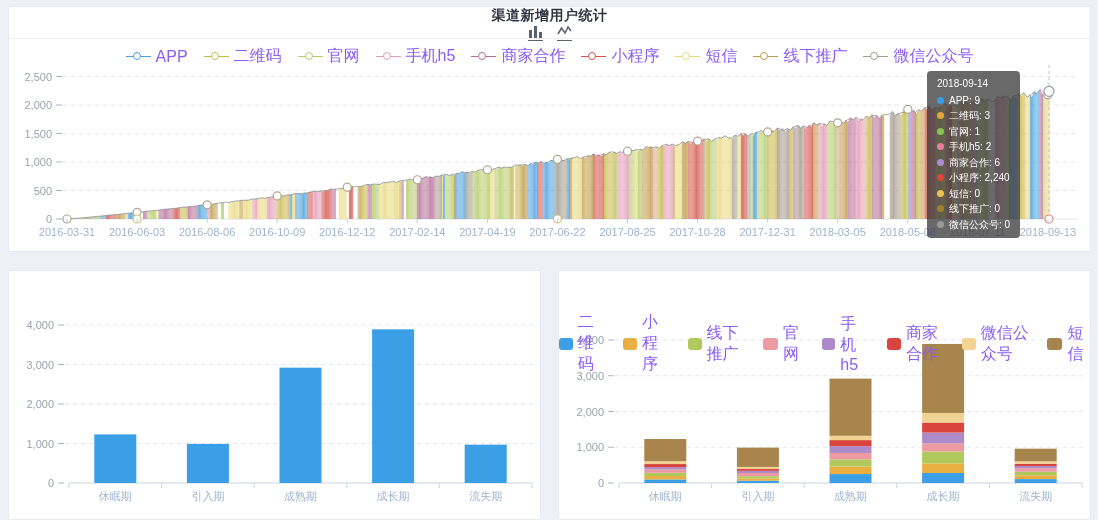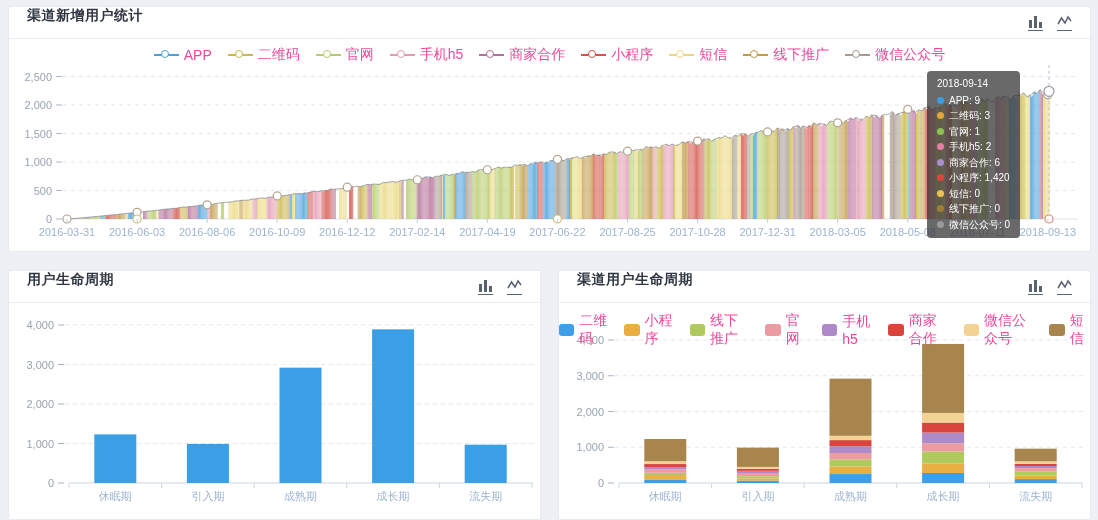--- a/index.html
+++ b/index.html
@@ -2,37 +2,37 @@
 <html><head>
 <meta charset="utf-8">
 <style>
   *{margin:0;padding:0;box-sizing:border-box;}
   body{font-family:"Liberation Sans","DejaVu Sans",sans-serif;background:#eef0f5;}
   .page{position:relative;width:1098px;height:520px;background:#eef0f5;overflow:hidden;}
   .card{position:absolute;background:#fff;border:1px solid #e7eaf1;border-radius:2px;}
   #card-top{left:8px;top:6px;width:1083px;height:246px;}
   #card-bl{left:8px;top:270px;width:533px;height:250px;}
   #card-br{left:558px;top:270px;width:533px;height:250px;}
-  .card-header{height:32px;display:flex;justify-content:space-between;
-    padding:0 18px;border-bottom:1px solid #ebedf2;}
+  .card-header{height:32px;display:flex;align-items:center;justify-content:space-between;
+    padding:0 8px;border-bottom:1px solid #ebedf2;flex-direction:column;}
   .card-title{font-size:14px;font-weight:700;color:#303641;letter-spacing:.5px;}
   .toolbox{display:flex;gap:14px;align-items:center;}
   .tb-btn{display:inline-flex;padding-bottom:2px;border-bottom:1.5px solid #59626f;cursor:pointer;}
   .chart-area{position:absolute;left:0;top:32px;right:0;bottom:0;}
   svg text{font-family:"Liberation Sans","DejaVu Sans",sans-serif;}
   .legend-row{position:absolute;left:0;right:0;display:flex;justify-content:center;
     gap:16px;align-items:center;z-index:2;}
   #legend-top{top:7px;}
   #legend-br{top:9px;}
   .lg-item{display:inline-flex;align-items:center;gap:5px;cursor:pointer;}
   .lg-line-ic{position:relative;width:25px;height:10px;display:inline-block;}
   .lg-line{position:absolute;left:0;right:0;top:4px;height:1.5px;}
   .lg-circ{position:absolute;left:7px;top:0;width:8px;height:8px;border-radius:50%;
     border:1.5px solid;background:#fff;}
-  .lg-label{font-size:14px;color:#ec4899;}
+  .lg-label{font-size:16px;color:#8b5cf6;}
   .lg-swatch{width:22px;height:12px;border-radius:3px;display:inline-block;}
   .tooltip{position:absolute;left:918px;top:32px;background:rgba(52,52,52,.74);color:#fff;
     border-radius:4px;padding:5px 10px 6px;font-size:10px;line-height:15.5px;z-index:5;
     pointer-events:none;white-space:nowrap;}
   .tt-title{margin-bottom:1px;}
   .tt-row{display:flex;align-items:center;gap:5px;}
   .tt-dot{width:7px;height:7px;border-radius:50%;flex:none;}
 </style>
 </head>
 <body>
@@ -1074,56 +1074,39 @@
           <div class="tt-row">
             <span class="tt-dot" style="background: rgb(232, 126, 159);"></span>
             <span>手机h5: 2</span>
           </div>
           <div class="tt-row">
             <span class="tt-dot" style="background: rgb(169, 143, 208);"></span>
             <span>商家合作: 6</span>
           </div>
           <div class="tt-row">
             <span class="tt-dot" style="background: rgb(224, 69, 60);"></span>
-            <span>小程序: 1,420</span>
+            <span>小程序: 2,240</span>
           </div>
           <div class="tt-row">
             <span class="tt-dot" style="background: rgb(236, 194, 78);"></span>
             <span>短信: 0</span>
           </div>
           <div class="tt-row">
             <span class="tt-dot" style="background: rgb(160, 128, 48);"></span>
             <span>线下推广: 0</span>
           </div>
           <div class="tt-row">
             <span class="tt-dot" style="background: rgb(154, 154, 154);"></span>
             <span>微信公众号: 0</span>
           </div>
         </div>
     </div>
   </div>
 
   <div class="card" id="card-bl">
-    <div class="card-header">
-      <span class="card-title">用户生命周期</span>
-      <span class="toolbox">
-        <span class="tb-btn">
-          <svg width="15" height="13" viewBox="0 0 15 13" fill="#59626f">
-              <rect x="1" y="5" width="3" height="8"></rect>
-              <rect x="6" y="1" width="3" height="12"></rect>
-              <rect x="11" y="7" width="3" height="6"></rect>
-            </svg>
-        </span>
-        <span class="tb-btn">
-          <svg width="15" height="13" viewBox="0 0 15 13">
-              <polyline points="1,9 4.5,3 8,8 11,2 14,6" fill="none" stroke="#59626f" stroke-width="1.5"></polyline>
-            </svg>
-        </span>
-      </span>
-    </div>
     <div class="chart-area">
       <svg id="bl-svg" width="533" height="218" viewBox="0 0 533 218">
           <line x1="49" y1="180" x2="55" y2="180" stroke="#aab4c0"></line>
           <text x="45" y="184" text-anchor="end" fill="#99a3b0" font-size="11">0</text>
           <line x1="56" y1="140.5" x2="525" y2="140.5" stroke="#e3e7ef" stroke-dasharray="4 4"></line>
           <line x1="49" y1="140.5" x2="55" y2="140.5" stroke="#aab4c0"></line>
           <text x="45" y="144.5" text-anchor="end" fill="#99a3b0" font-size="11">1,000</text>
           <line x1="56" y1="101" x2="525" y2="101" stroke="#e3e7ef" stroke-dasharray="4 4"></line>
           <line x1="49" y1="101" x2="55" y2="101" stroke="#aab4c0"></line>
           <text x="45" y="105" text-anchor="end" fill="#99a3b0" font-size="11">2,000</text>
@@ -1148,37 +1131,20 @@
           <rect x="270.5" y="64.66" width="42" height="115.34" fill="#3b9fe6"></rect>
           <text x="384.09999999999997" y="197" text-anchor="middle" fill="#9db4d0" font-size="11">成长期</text>
           <rect x="363.09999999999997" y="26.345" width="42" height="153.655" fill="#3b9fe6"></rect>
           <text x="476.7" y="197" text-anchor="middle" fill="#9db4d0" font-size="11">流失期</text>
           <rect x="455.7" y="141.685" width="42" height="38.315" fill="#3b9fe6"></rect>
         </svg>
     </div>
   </div>
 
   <div class="card" id="card-br">
-    <div class="card-header">
-      <span class="card-title">渠道用户生命周期</span>
-      <span class="toolbox">
-        <span class="tb-btn">
-          <svg width="15" height="13" viewBox="0 0 15 13" fill="#59626f">
-              <rect x="1" y="5" width="3" height="8"></rect>
-              <rect x="6" y="1" width="3" height="12"></rect>
-              <rect x="11" y="7" width="3" height="6"></rect>
-            </svg>
-        </span>
-        <span class="tb-btn">
-          <svg width="15" height="13" viewBox="0 0 15 13">
-              <polyline points="1,9 4.5,3 8,8 11,2 14,6" fill="none" stroke="#59626f" stroke-width="1.5"></polyline>
-            </svg>
-        </span>
-      </span>
-    </div>
     <div class="chart-area">
       <div class="legend-row" id="legend-br">
           <span class="lg-item">
             <span class="lg-swatch" style="background: rgb(61, 159, 232);"></span>
             <span class="lg-label">二维码</span>
           </span>
           <span class="lg-item">
             <span class="lg-swatch" style="background: rgb(233, 176, 65);"></span>
             <span class="lg-label">小程序</span>
           </span>

